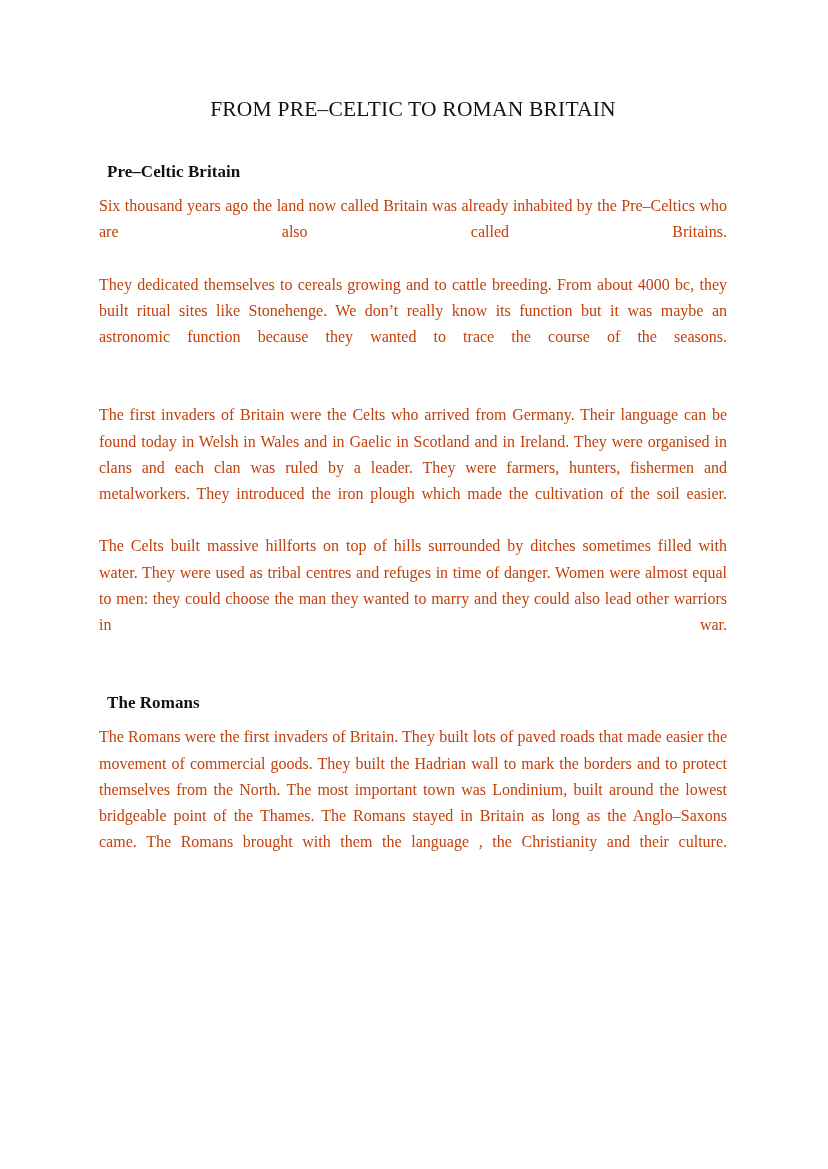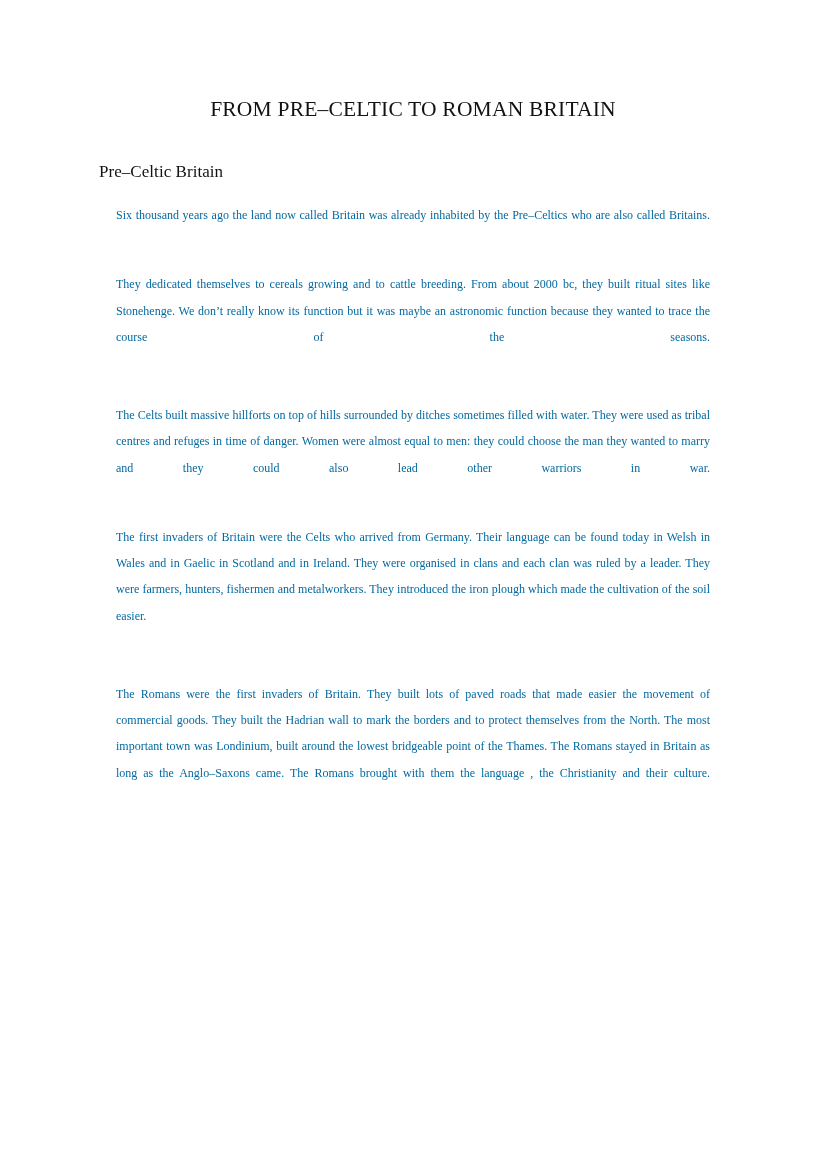--- a/index.html
+++ b/index.html
@@ -38,59 +38,60 @@
     color: #121212;
   }
   .section {
     margin: 0;
   }
   .section + .section {
     margin-top: 26px;
   }
   .section-heading {
     font-size: 17px;
-    font-weight: 400;
+    font-weight: 700;
     line-height: 26px;
-    margin: 0;
+    margin: 8px;
     color: #121212;
     letter-spacing: 0.05px;
   }
   .para {
-    font-size: 12px;
+    font-size: 16px;
     line-height: 26.2px;
-    margin: 17px;
+    margin: 0;
     text-align: justify;
     text-justify: inter-word;
-    color: #0369a1;
+    color: #c2410c;
     hyphens: none;
   }
   
   .para::after {
     content: "";
     display: inline-block;
     width: 100%;
   }
 </style>
 </head>
 <body>
 
 <div class="page">
   <div class="content">
 
     <h1 class="doc-title">FROM PRE–CELTIC TO ROMAN BRITAIN</h1>
 
     <div class="section">
       <h2 class="section-heading">Pre–Celtic Britain</h2>
       <p class="para">Six thousand years ago the land now called Britain was already inhabited by the Pre–Celtics who are also called Britains.</p>
-      <p class="para">They dedicated themselves to cereals growing and to cattle breeding. From about 2000 bc, they built ritual sites like Stonehenge. We don’t really know its function but it was maybe an astronomic function because they wanted to trace the course of the seasons.</p>
+      <p class="para">They dedicated themselves to cereals growing and to cattle breeding. From about 4000 bc, they built ritual sites like Stonehenge. We don’t really know its function but it was maybe an astronomic function because they wanted to trace the course of the seasons.</p>
     </div>
 
     <div class="section">
+      <p class="para">The first invaders of Britain were the Celts who arrived from Germany. Their language can be found today in Welsh in Wales and in Gaelic in Scotland and in Ireland. They were organised in clans and each clan was ruled by a leader. They were farmers, hunters, fishermen and metalworkers. They introduced the iron plough which made the cultivation of the soil easier.</p>
       <p class="para">The Celts built massive hillforts on top of hills surrounded by ditches sometimes filled with water. They were used as tribal centres and refuges in time of danger. Women were almost equal to men: they could choose the man they wanted to marry and they could also lead other warriors in war.</p>
-      <p class="para">The first invaders of Britain were the Celts who arrived from Germany. Their language can be found today in Welsh in Wales and in Gaelic in Scotland and in Ireland. They were organised in clans and each clan was ruled by a leader. They were farmers, hunters, fishermen and metalworkers. They introduced the iron plough which made the cultivation of the soil easier.</p>
     </div>
 
     <div class="section">
+      <h2 class="section-heading">The Romans</h2>
       <p class="para">The Romans were the first invaders of Britain. They built lots of paved roads that made easier the movement of commercial goods. They built the Hadrian wall to mark the borders and to protect themselves from the North. The most important town was Londinium, built around the lowest bridgeable point of the Thames. The Romans stayed in Britain as long as the Anglo–Saxons came. The Romans brought with them the language , the Christianity and their culture.</p>
     </div>
 
   </div>
 </div>
 
 </body></html>

